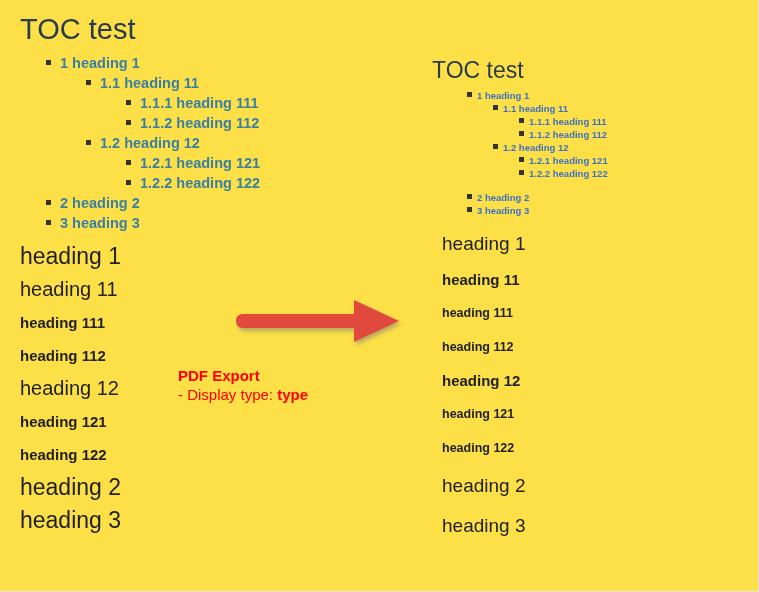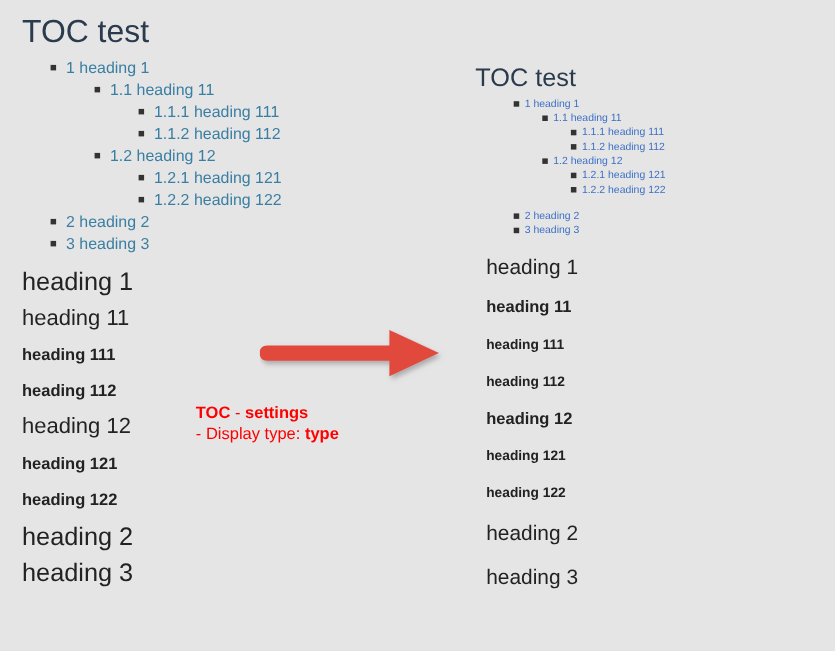--- a/index.html
+++ b/index.html
@@ -16,32 +16,33 @@
     position: relative;
   }
   .page {
     position: absolute;
     left: 0; top: 0;
     width: 759px;
     height: 592px;
     box-sizing: border-box;
     border-right: 1px solid #e3e3e3;
     border-bottom: 1px solid #e3e3e3;
-    background: #e5e5e5;
+    background: #fde047;
   }
 
   
   .toc-list {
     list-style: none;
     margin: 0;
     padding: 0;
   }
   .toc-item {
     position: relative;
     white-space: nowrap;
+    font-weight: bold;
   }
   .toc-bullet {
     display: inline-block;
     vertical-align: middle;
     background: #333333;
   }
   .toc-link {
     text-decoration: none;
     vertical-align: middle;
   }
@@ -228,21 +229,21 @@
         </filter>
       </defs>
       <g filter="url(#ashadow)">
         <path d="M7 18 L118 18 L118 4 L163 25 L118 46 L118 32 L7 32 Q0 32 0 25 Q0 18 7 18 Z" fill="#e2483e"></path>
       </g>
     </svg>
   </div>
 
   <div class="annotation">
     <div class="line">
-      <span class="strong">TOC</span><span> - </span><span class="strong">settings</span>
+      <span class="strong">PDF Export</span>
     </div>
     <div class="line">
       <span>- Display type: </span><span class="strong">type</span>
     </div>
   </div>
 
   <div class="right-pane">
 
     <div class="right-title">TOC test</div>
 

